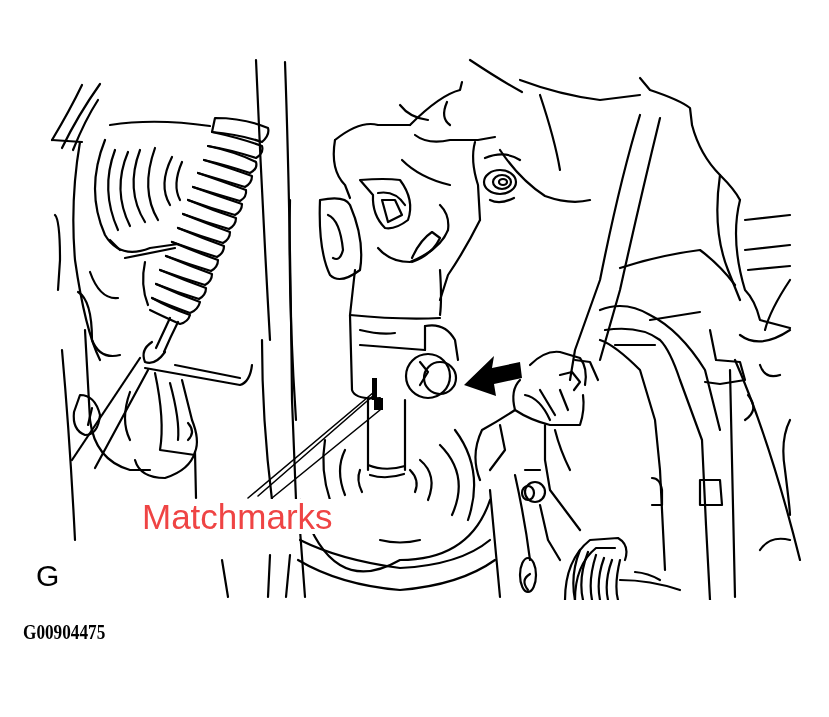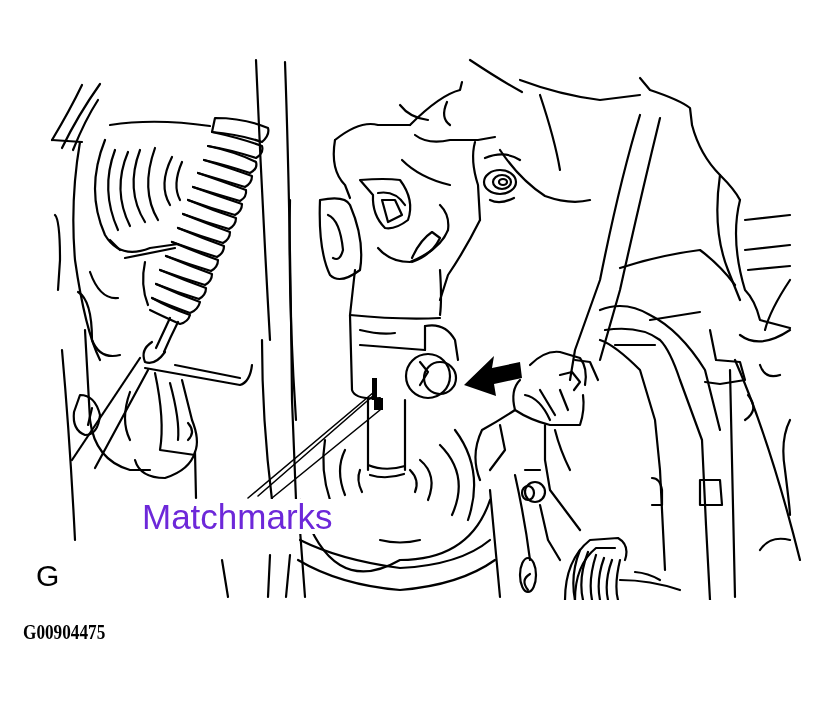--- a/index.html
+++ b/index.html
@@ -5,21 +5,21 @@
   html, body { margin: 0; padding: 0; background: #ffffff; }
   body { width: 829px; height: 717px; position: relative; overflow: hidden; }
   .figure { position: absolute; left: 0; top: 0; width: 829px; height: 600px; }
   .figure svg { position: absolute; left: 0; top: 0; }
   .ln { fill: none; stroke: #000; stroke-width: 2.2; stroke-linecap: round; stroke-linejoin: round; }
   .lnt { fill: none; stroke: #000; stroke-width: 1.6; stroke-linecap: round; stroke-linejoin: round; }
   .fillk { fill: #000; stroke: none; }
   .callout {
     position: absolute; left: 140px; top: 499px;
     font-family: "Liberation Sans", "DejaVu Sans", sans-serif;
-    font-size: 35px; color: #6d28d9; letter-spacing: 0px; line-height: 1;
+    font-size: 35px; color: #ef4444; letter-spacing: 0px; line-height: 1;
     background: #fff; padding: 0 2px;
   }
   .view-letter {
     position: absolute; left: 36px; top: 561px;
     font-family: "Liberation Sans", "DejaVu Sans", sans-serif;
     font-size: 30px; color: #000; line-height: 1;
   }
   .fig-id {
     position: absolute; left: 23px; top: 622px;
     font-family: "Liberation Serif", "DejaVu Serif", serif;

